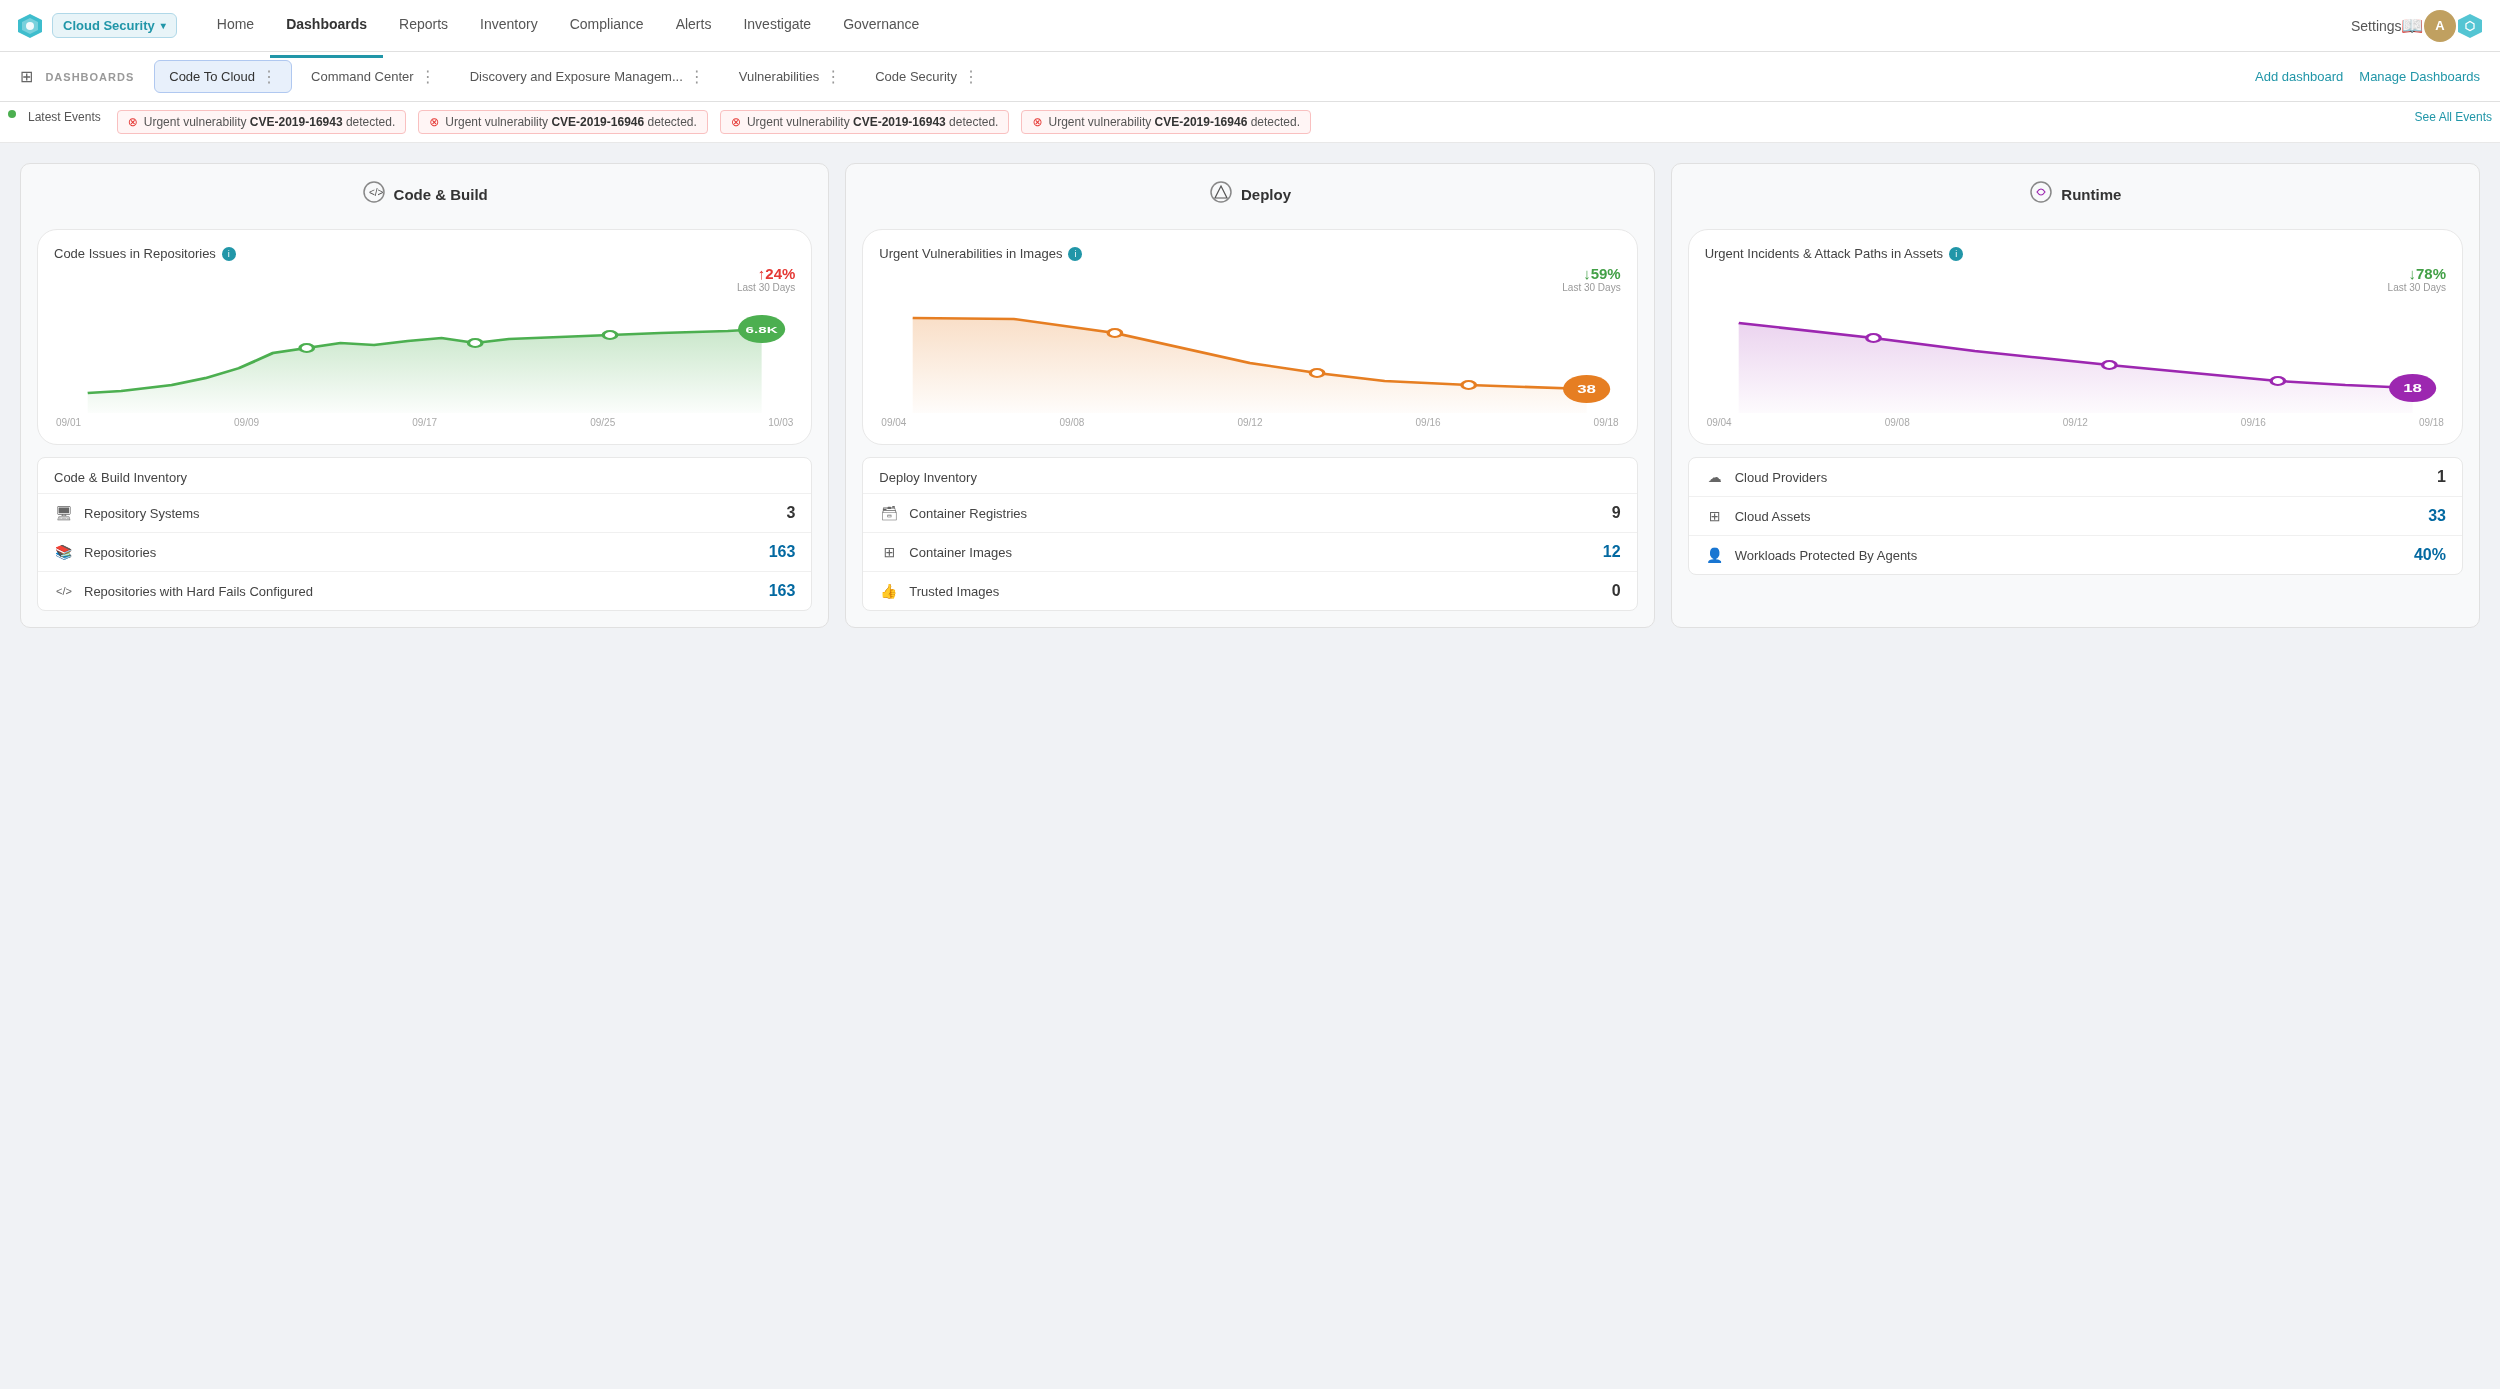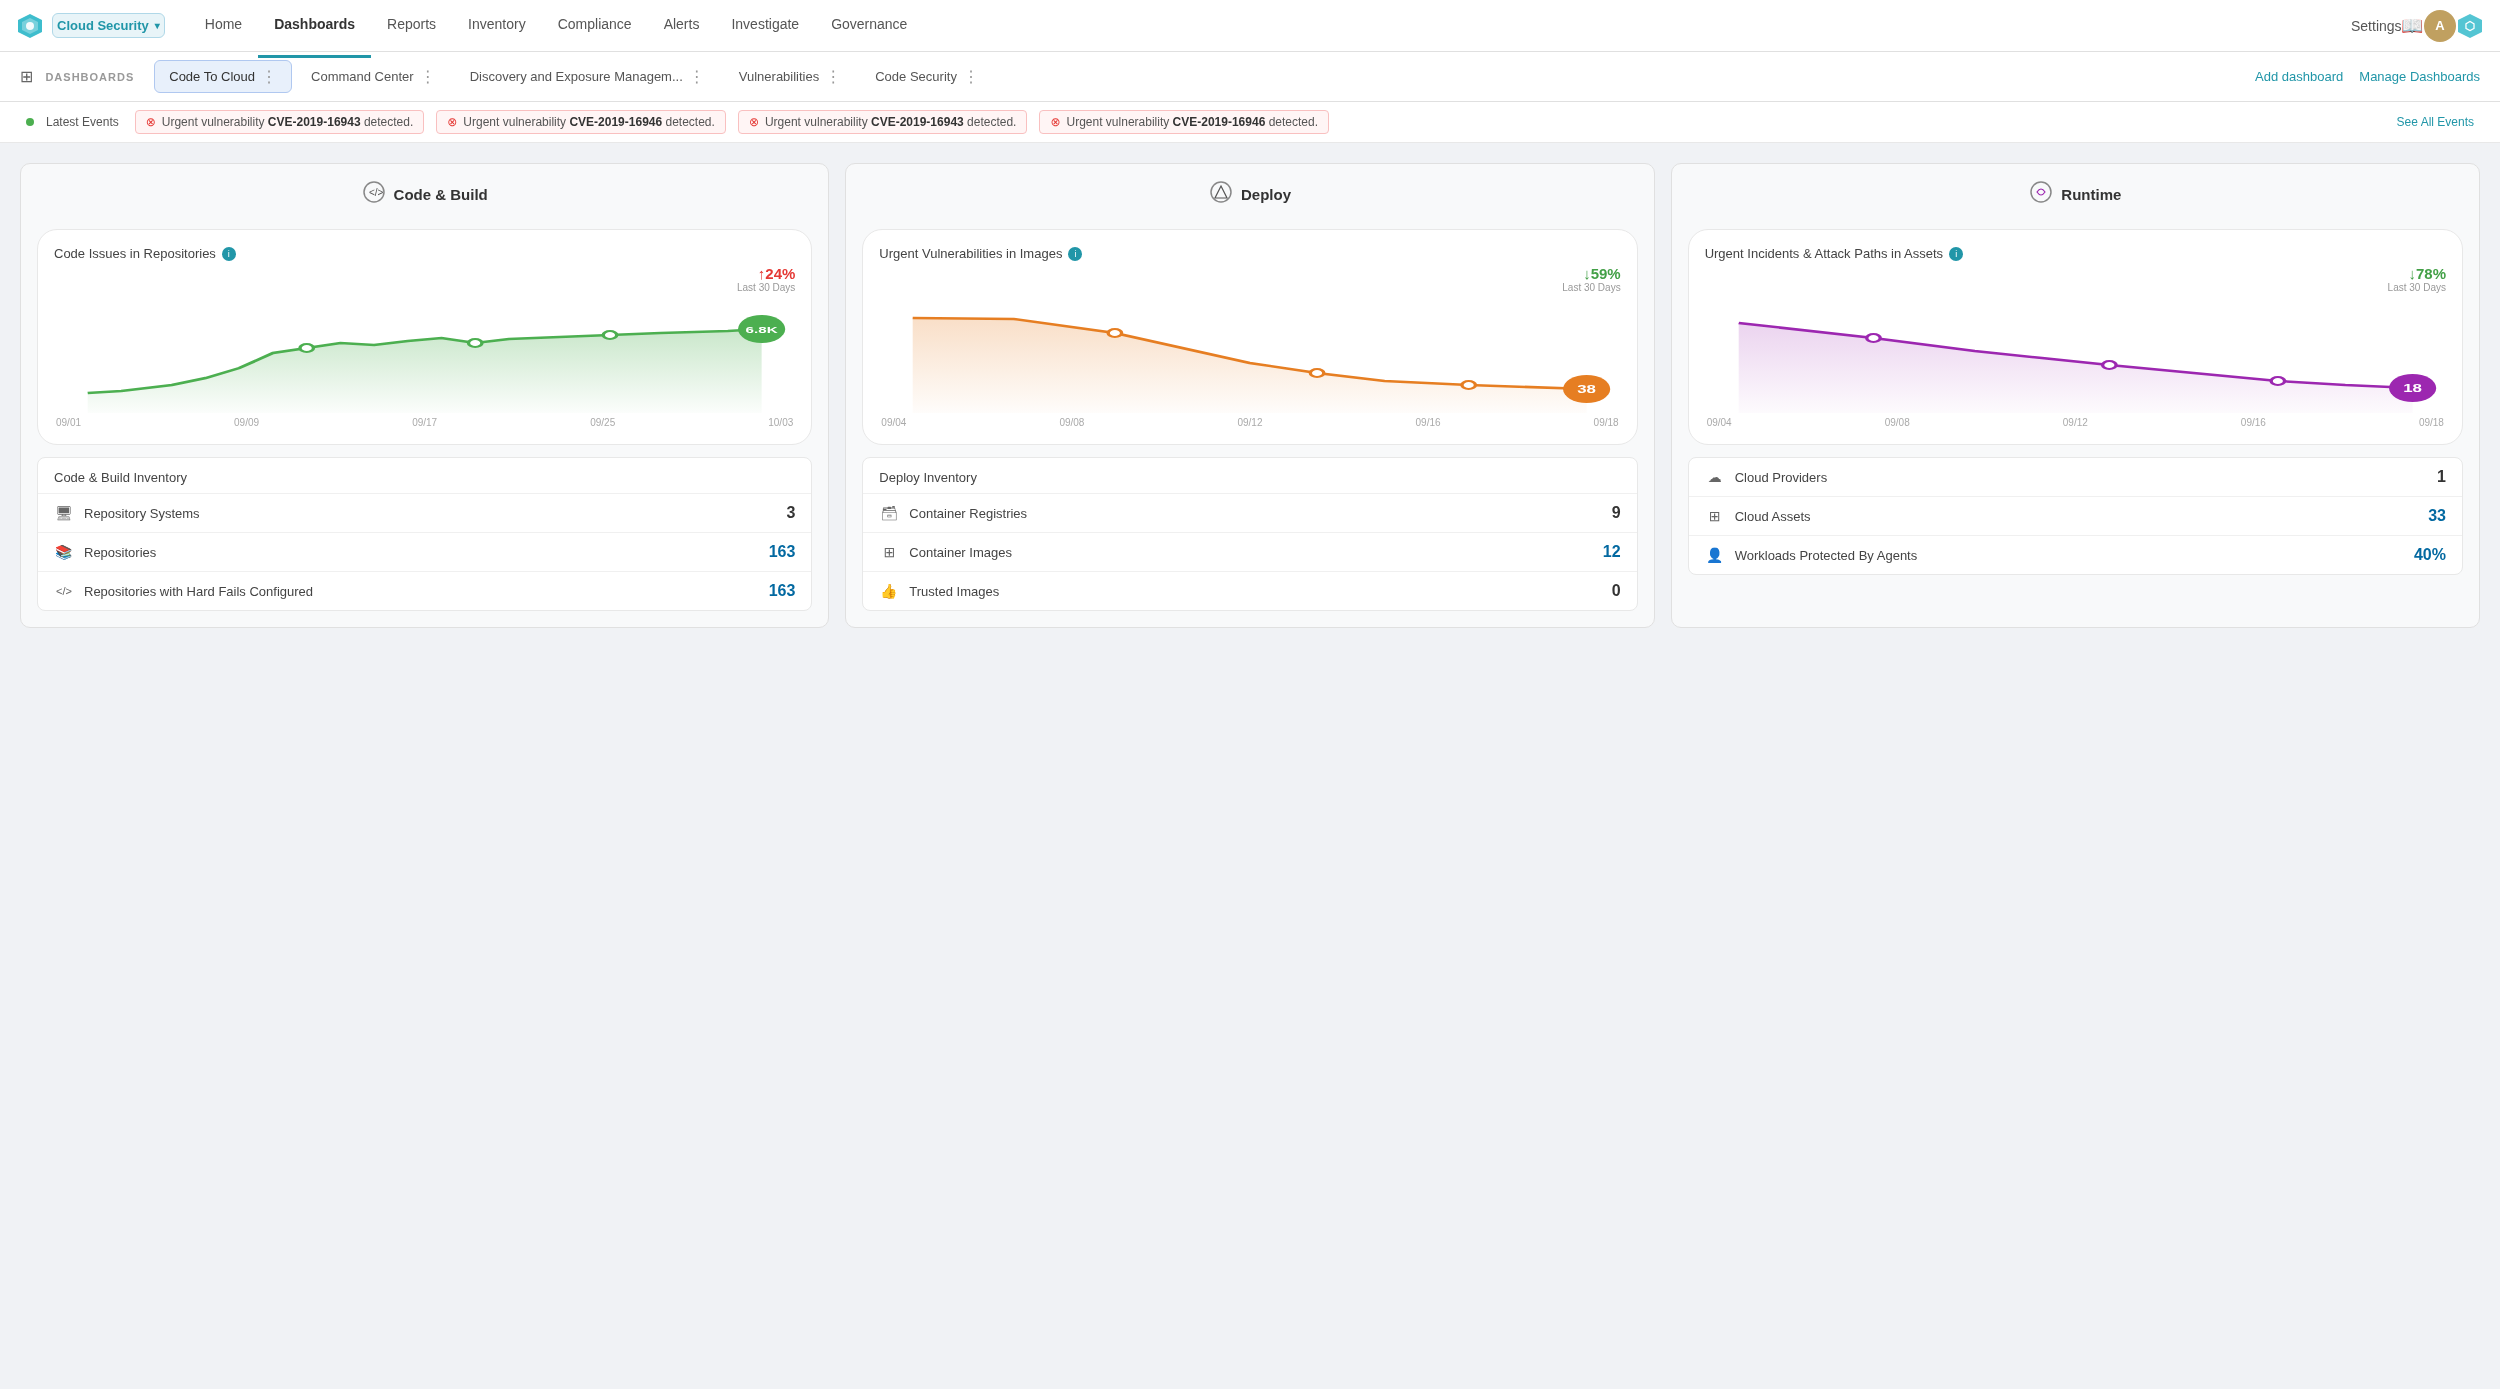--- a/index.html
+++ b/index.html
@@ -2,41 +2,41 @@
 <html><head>
   <meta charset="utf-8">
   <style>
     * { box-sizing: border-box; margin: 0; padding: 0; }
     body { font-family: -apple-system, BlinkMacSystemFont, 'Segoe UI', sans-serif; background: #f0f2f5; font-size: 14px; color: #333; }
 
     
     .top-nav { background: #fff; height: 52px; display: flex; align-items: center; padding: 0 16px; border-bottom: 1px solid #e0e0e0; gap: 0; }
     .logo-area { display: flex; align-items: center; gap: 8px; margin-right: 16px; }
     .logo-icon { width: 28px; height: 28px; }
-    .brand-btn { display: flex; align-items: center; gap: 6px; background: #e8f4f8; border: 1px solid #b0d8e8; border-radius: 6px; padding: 4px 4px; cursor: pointer; color: #2196a8; font-weight: 600; font-size: 13px; }
+    .brand-btn { display: flex; align-items: center; gap: 6px; background: #e8f4f8; border: 1px solid #b0d8e8; border-radius: 6px; padding: 4px 10px; cursor: pointer; color: #2196a8; font-weight: 600; font-size: 13px; }
     .brand-btn .chevron { font-size: 10px; color: #2196a8; }
     .nav-items { display: flex; align-items: center; gap: 0; flex: 1; margin-left: 8px; }
     .nav-item { padding: 0 16px; height: 64px; display: flex; align-items: center; cursor: pointer; font-size: 14px; color: #555; border-bottom: 3px solid transparent; }
     .nav-item.active { color: #333; font-weight: 600; border-bottom: 3px solid #2196a8; }
     .nav-right { display: flex; align-items: center; gap: 0; }
     .nav-right-item { cursor: pointer; color: #555; font-size: 14px; }
     .avatar { width: 32px; height: 32px; border-radius: 50%; background: #c0a060; display: flex; align-items: center; justify-content: center; color: #fff; font-size: 13px; font-weight: 600; cursor: pointer; }
 
     
     .dash-bar { background: #fff; height: 50px; display: flex; align-items: center; padding: 0 20px; border-bottom: 1px solid #e0e0e0; gap: 4px; }
     .dash-icon { color: #666; font-size: 16px; margin-right: 8px; }
     .dash-label { font-size: 11px; letter-spacing: 1px; color: #999; font-weight: 600; margin-right: 16px; }
     .dash-tab { display: flex; align-items: center; gap: 6px; padding: 6px 14px; border-radius: 6px; cursor: pointer; font-size: 13px; color: #555; border: 1px solid transparent; }
     .dash-tab.active { background: #e8f0fb; border-color: #b0c8f0; color: #333; font-weight: 500; }
     .dash-tab .more-icon { color: #999; font-size: 16px; cursor: pointer; }
     .dash-actions { margin-left: auto; display: flex; gap: 16px; }
     .dash-action-btn { color: #2196a8; font-size: 13px; cursor: pointer; background: none; border: none; }
 
     
-    .events-banner { background: #fff; padding: 8px 26px; display: flex; align-items: center; gap: 12px; border-bottom: 1px solid #e8e8e8; overflow: hidden; }
+    .events-banner { background: #fff; padding: 8px 8px; display: flex; gap: 12px; border-bottom: 1px solid #e8e8e8; overflow: hidden; }
     .latest-dot { width: 8px; height: 8px; border-radius: 50%; background: #4caf50; flex-shrink: 0; }
     .latest-label { font-size: 12px; color: #555; white-space: nowrap; margin-right: 4px; }
     .event-pill { display: flex; align-items: center; gap: 6px; background: #fff5f5; border: 1px solid #f9c0c0; border-radius: 4px; padding: 4px 10px; font-size: 12px; color: #555; white-space: nowrap; flex-shrink: 0; }
     .event-pill .warn-icon { color: #e53935; font-size: 12px; }
     .event-pill strong { color: #333; }
     .see-all { margin-left: auto; color: #2196a8; font-size: 12px; cursor: pointer; white-space: nowrap; }
 
     
     .main-content { padding: 20px; display: flex; gap: 16px; }
 

